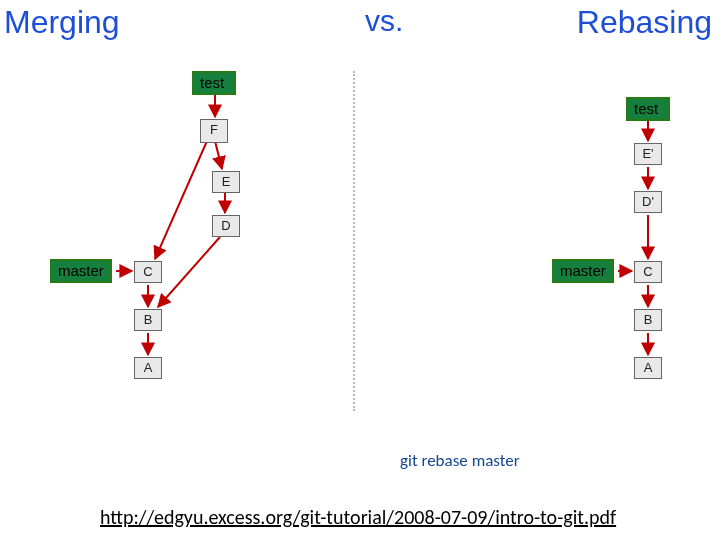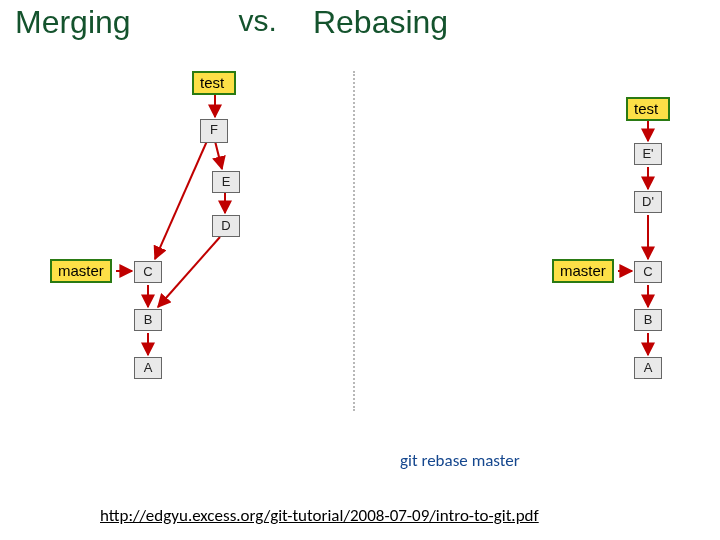--- a/index.html
+++ b/index.html
@@ -7,23 +7,24 @@
     width: 720px;
     height: 540px;
     font-family: Verdana, Geneva, sans-serif;
     background: #fff;
     position: relative;
     overflow: hidden;
   }
   .header {
     display: flex;
     align-items: flex-start;
-    padding: 4px 8px 0 15px;
+    padding: 4px 8px 0 4px;
     font-size: 32px;
-    color: #14532d;
+    color: #1d4ed8;
+    justify-content: space-between;
   }
   .h-left { flex: 0 0 auto; }
   .h-vs { flex: 0 0 auto; margin-left: 108px; font-size: 30px; }
   .h-right { flex: 0 0 auto; margin-left: 36px; }
   .canvas {
     position: relative;
     width: 720px;
     height: 400px;
   }
   .divider {
@@ -44,21 +45,21 @@
     font-size: 13px;
     text-align: center;
     line-height: 20px;
     color: #222;
   }
   .commit.merge { height: 24px; }
   .branchlabel {
     position: absolute;
     height: 24px;
     border: 2px solid #2a7a13;
-    background: #fde047;
+    background: #15803d;
     font-family: "Segoe UI", Arial, sans-serif;
     font-size: 15px;
     line-height: 20px;
     color: #000;
     padding: 0 6px;
   }
   svg.edges {
     position: absolute;
     left: 0; top: 0;
     width: 720px; height: 400px;
@@ -70,21 +71,21 @@
     top: 450px;
     font-family: Calibri, Arial, sans-serif;
     font-size: 17px;
     color: #15478e;
   }
   .srclink {
     position: absolute;
     left: 100px;
     top: 505px;
     font-family: Calibri, Arial, sans-serif;
-    font-size: 17px;
+    font-size: 20px;
     color: #000;
     text-decoration: underline;
   }
 </style>
 </head>
 <body>
 
 <div class="header">
   <div class="h-left">Merging</div>
   <div class="h-vs">vs.</div>

